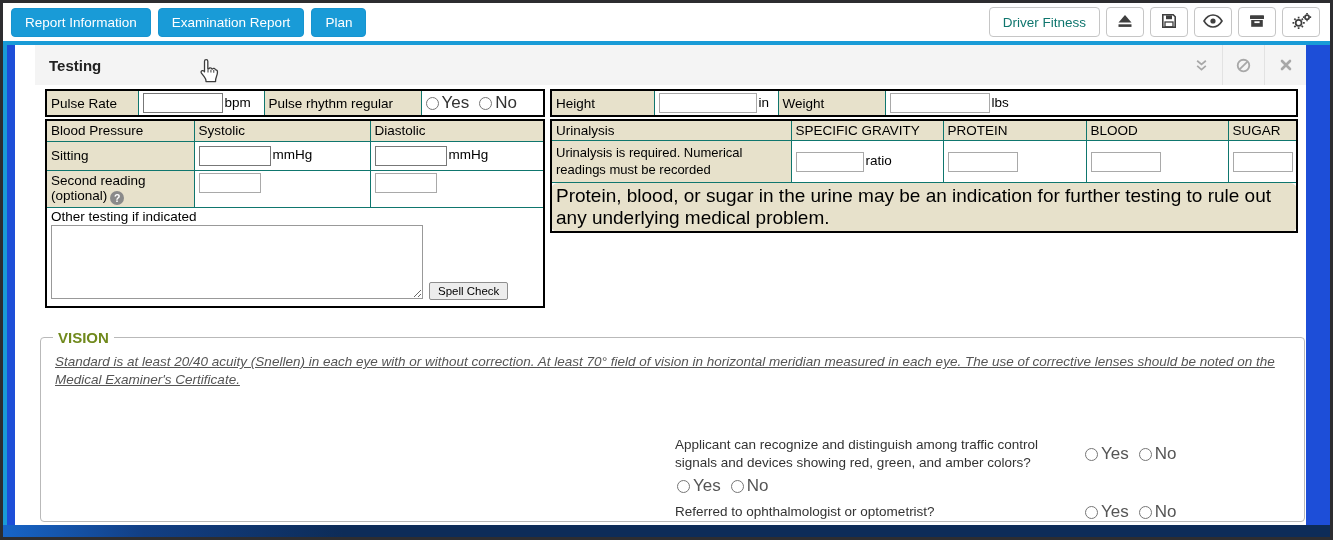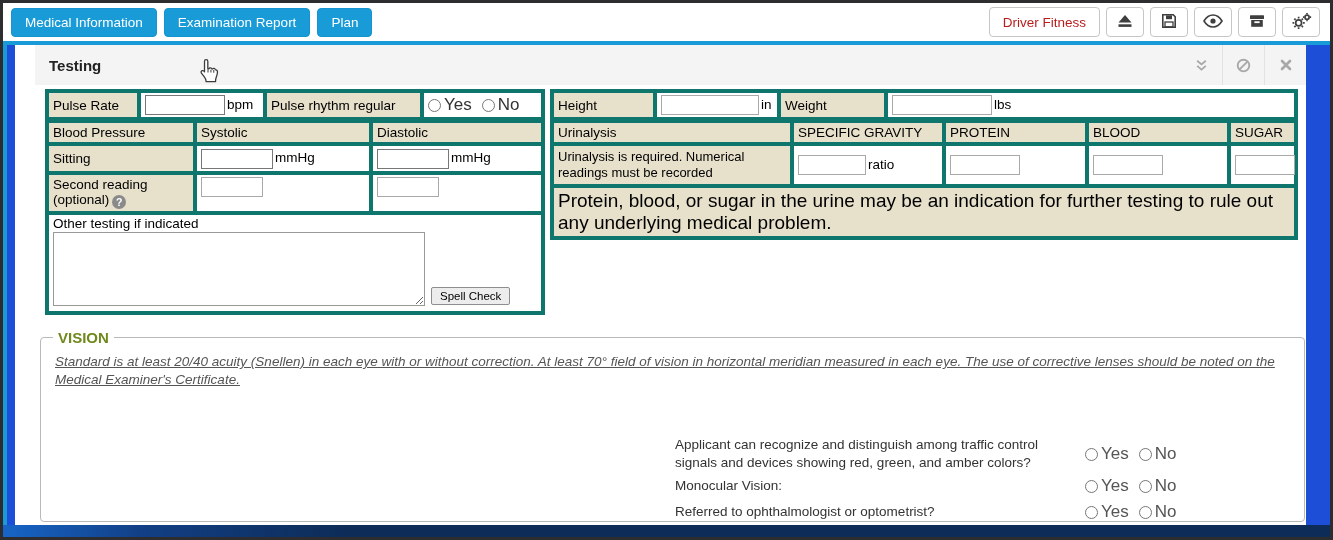--- a/index.html
+++ b/index.html
@@ -12,42 +12,42 @@
   
   .toolbar { height:42px; flex:0 0 42px; background:#ffffff; border-bottom:4px solid #199bd7;
              display:flex; align-items:center; padding:0 10px 0 8px; }
   .nav-btn { background:#199bd7; color:#fff; border:1px solid #1794d0; border-radius:4px;
              padding:6px 13px; font-size:13.5px; margin-right:7px; cursor:pointer;
              font-family:"Liberation Sans",sans-serif; }
   .toolbar-right { margin-left:auto; display:flex; align-items:center; }
   .tool-btn { background:#fff; border:1px solid #c6c6c6; border-radius:4px; height:30px;
               display:flex; align-items:center; justify-content:center; margin-left:6px;
               color:#3f3f3f; cursor:pointer; font-family:"Liberation Sans",sans-serif; }
-  .tool-btn.text { padding:0 13px; font-size:13.5px; color:#b91c1c; }
+  .tool-btn.text { padding:0 13px; font-size:13.5px; color:#0f766e; }
   .tool-btn.icon { width:38px; }
 
   
   .content { flex:1; position:relative; background:#1d4ed8; }
   .blue-strip { position:absolute; left:0; top:0; bottom:0; width:4px; background:#199bd7; }
   .bottom-bar { position:absolute; left:0; right:0; bottom:0; height:12px;
                 background:linear-gradient(90deg,#1765c8 0px,#123f85 140px,#0d2c58 340px,#0d2c58 100%); }
   .panel { position:absolute; left:12px; right:24px; top:0; bottom:12px; background:#fff; }
   .panel-header { margin-left:20px; height:40px; background:#f4f4f4; display:flex;
                   align-items:center; padding-left:14px; }
   .panel-title { font-size:15px; font-weight:bold; color:#222; }
   .panel-header-icons { margin-left:auto; display:flex; align-items:stretch; height:100%; }
   .ph-icon { display:flex; align-items:center; justify-content:center; width:42px;
              color:#a8a8a8; border-left:1px solid #e2e2e2; cursor:pointer; }
   .ph-icon:first-child { border-left:none; }
   .panel-body { position:relative; height:calc(100% - 40px); }
 
   
   table.frm { border-collapse:collapse; border:2px solid #000; position:absolute;
               font-size:13.5px; color:#000; table-layout:fixed; }
-  table.frm td { border:4px solid #0f766e; padding:2px 4px; vertical-align:middle; }
+  table.frm td { border:1px solid #0f766e; padding:2px 4px; vertical-align:middle; }
   td.lbl { background:#e7e1cb; }
   input.txt { height:20px; border:1px solid #777; background:#fff; padding:1px 3px;
               font-size:13px; vertical-align:middle; }
   input.txt.soft { border:1px solid #a9a9a9; }
   input[type=radio] { width:13px; height:13px; margin:0 3px 0 0; vertical-align:-2px; accent-color:#888; }
   .radio-lbl { font-size:17px; color:#333; margin-right:10px; }
 
   #tblA { left:30px; top:4px;  width:500px; }
   #tblB { left:535px; top:4px; width:748px; }
   #tblC { left:30px; top:34px; width:500px; }
@@ -86,21 +86,21 @@
 
   
   .hand-cursor { position:absolute; left:194px; top:12px; z-index:6; pointer-events:none; }
 </style>
 </head>
 <body>
 
 <div class="app">
 
   <div class="toolbar">
-    <button class="nav-btn">Medical Information</button>
+    <button class="nav-btn">Report Information</button>
     <button class="nav-btn">Examination Report</button>
     <button class="nav-btn">Plan</button>
 
     <div class="toolbar-right">
       <button class="tool-btn text">Driver Fitness</button>
       <button class="tool-btn icon">
         <span>
           <svg width="16" height="14" viewBox="0 0 16 14">
               <path d="M8 1l6.5 7.5h-13z" fill="currentColor"></path>
               <rect x="1.5" y="10.3" width="13" height="2.6" fill="currentColor"></rect>
@@ -255,21 +255,20 @@
 
 
           <div class="vision-questions">
             <div class="vq-row">
               <span class="vq-text">Applicant can recognize and distinguish among traffic control signals and devices showing red, green, and amber colors?</span>
               <span class="vq-yesno">
                 <input type="radio" name="q0" style=""><span class="radio-lbl">Yes</span><input type="radio" name="q0" style=""><span class="radio-lbl">No</span>
               </span>
             </div>
             <div class="vq-row">
-              <span class="vq-text">Monocular Vision:</span>
               <span class="vq-yesno">
                 <input type="radio" name="q1" style=""><span class="radio-lbl">Yes</span><input type="radio" name="q1" style=""><span class="radio-lbl">No</span>
               </span>
             </div>
             <div class="vq-row">
               <span class="vq-text">Referred to ophthalmologist or optometrist?</span>
               <span class="vq-yesno">
                 <input type="radio" name="q2" style=""><span class="radio-lbl">Yes</span><input type="radio" name="q2" style=""><span class="radio-lbl">No</span>
               </span>
             </div>

